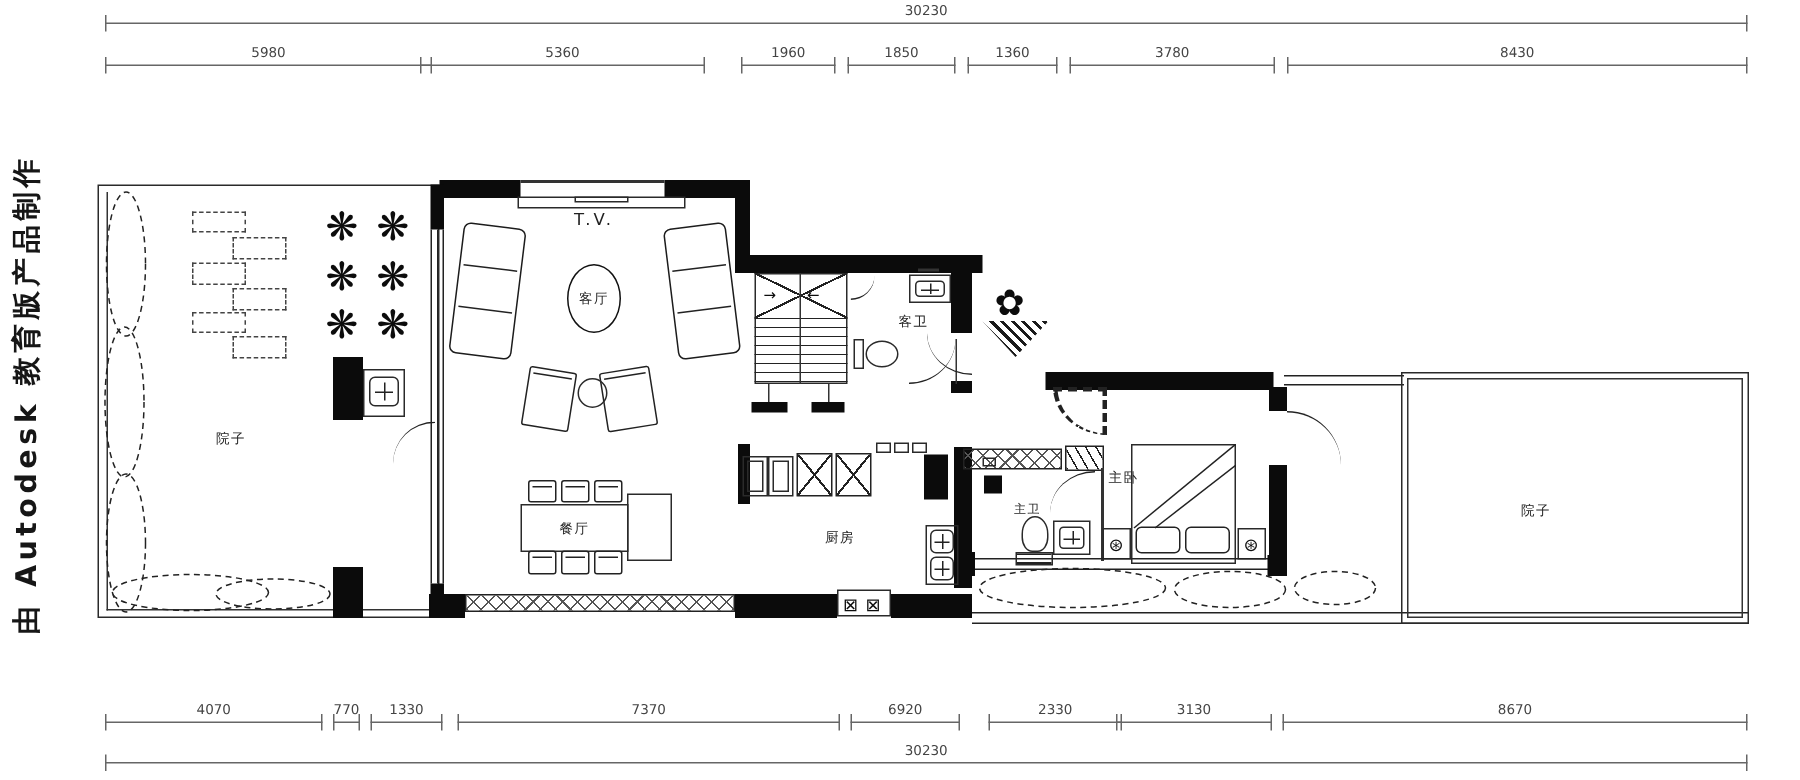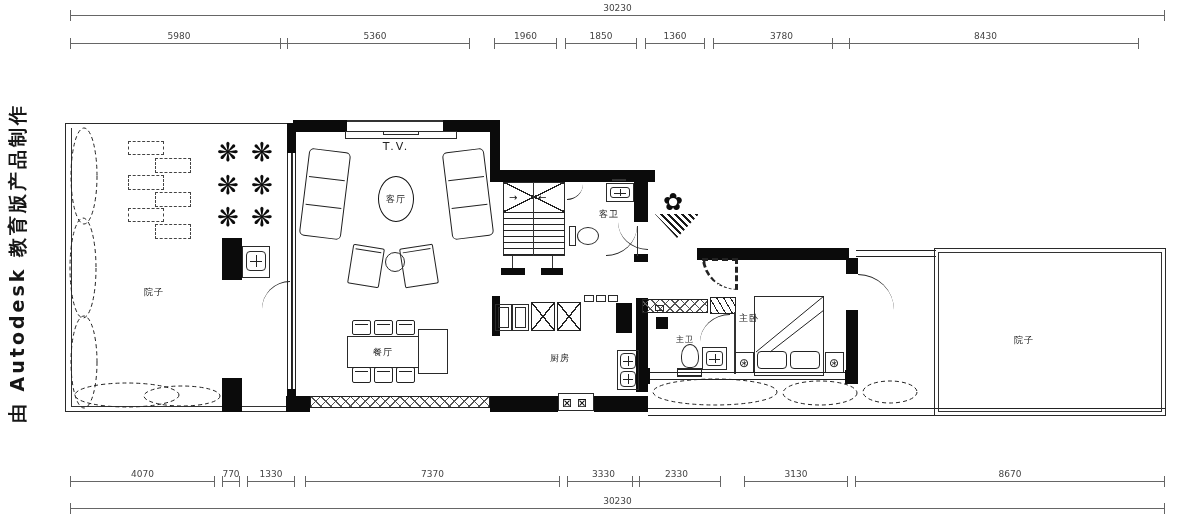--- a/index.html
+++ b/index.html
@@ -83,21 +83,21 @@
   <div class="dim" style="left:645px;top:43px;width:60px">
       <i class="t" style="left:0"></i>
       <i class="t" style="right:0"></i>
       <span class="lbl">1360</span>
     </div>
   <div class="dim" style="left:713px;top:43px;width:137px">
       <i class="t" style="left:0"></i>
       <i class="t" style="right:0"></i>
       <span class="lbl">3780</span>
     </div>
-  <div class="dim" style="left:832px;top:43px;width:307px">
+  <div class="dim" style="left:858px;top:43px;width:307px">
       <i class="t" style="left:0"></i>
       <i class="t" style="right:0"></i>
       <span class="lbl">8430</span>
     </div>
 
   <div class="dim" style="left:70px;top:481px;width:145px">
       <i class="t" style="left:0"></i>
       <i class="t" style="right:0"></i>
       <span class="lbl">4070</span>
     </div>
@@ -112,23 +112,23 @@
       <span class="lbl">1330</span>
     </div>
   <div class="dim" style="left:305px;top:481px;width:255px">
       <i class="t" style="left:0"></i>
       <i class="t" style="right:0"></i>
       <span class="lbl">7370</span>
     </div>
   <div class="dim" style="left:567px;top:481px;width:73px">
       <i class="t" style="left:0"></i>
       <i class="t" style="right:0"></i>
-      <span class="lbl">3330</span>
-    </div>
-  <div class="dim" style="left:632px;top:481px;width:89px">
+      <span class="lbl">6920</span>
+    </div>
+  <div class="dim" style="left:659px;top:481px;width:89px">
       <i class="t" style="left:0"></i>
       <i class="t" style="right:0"></i>
       <span class="lbl">2330</span>
     </div>
   <div class="dim" style="left:744px;top:481px;width:104px">
       <i class="t" style="left:0"></i>
       <i class="t" style="right:0"></i>
       <span class="lbl">3130</span>
     </div>
   <div class="dim" style="left:855px;top:481px;width:310px">

